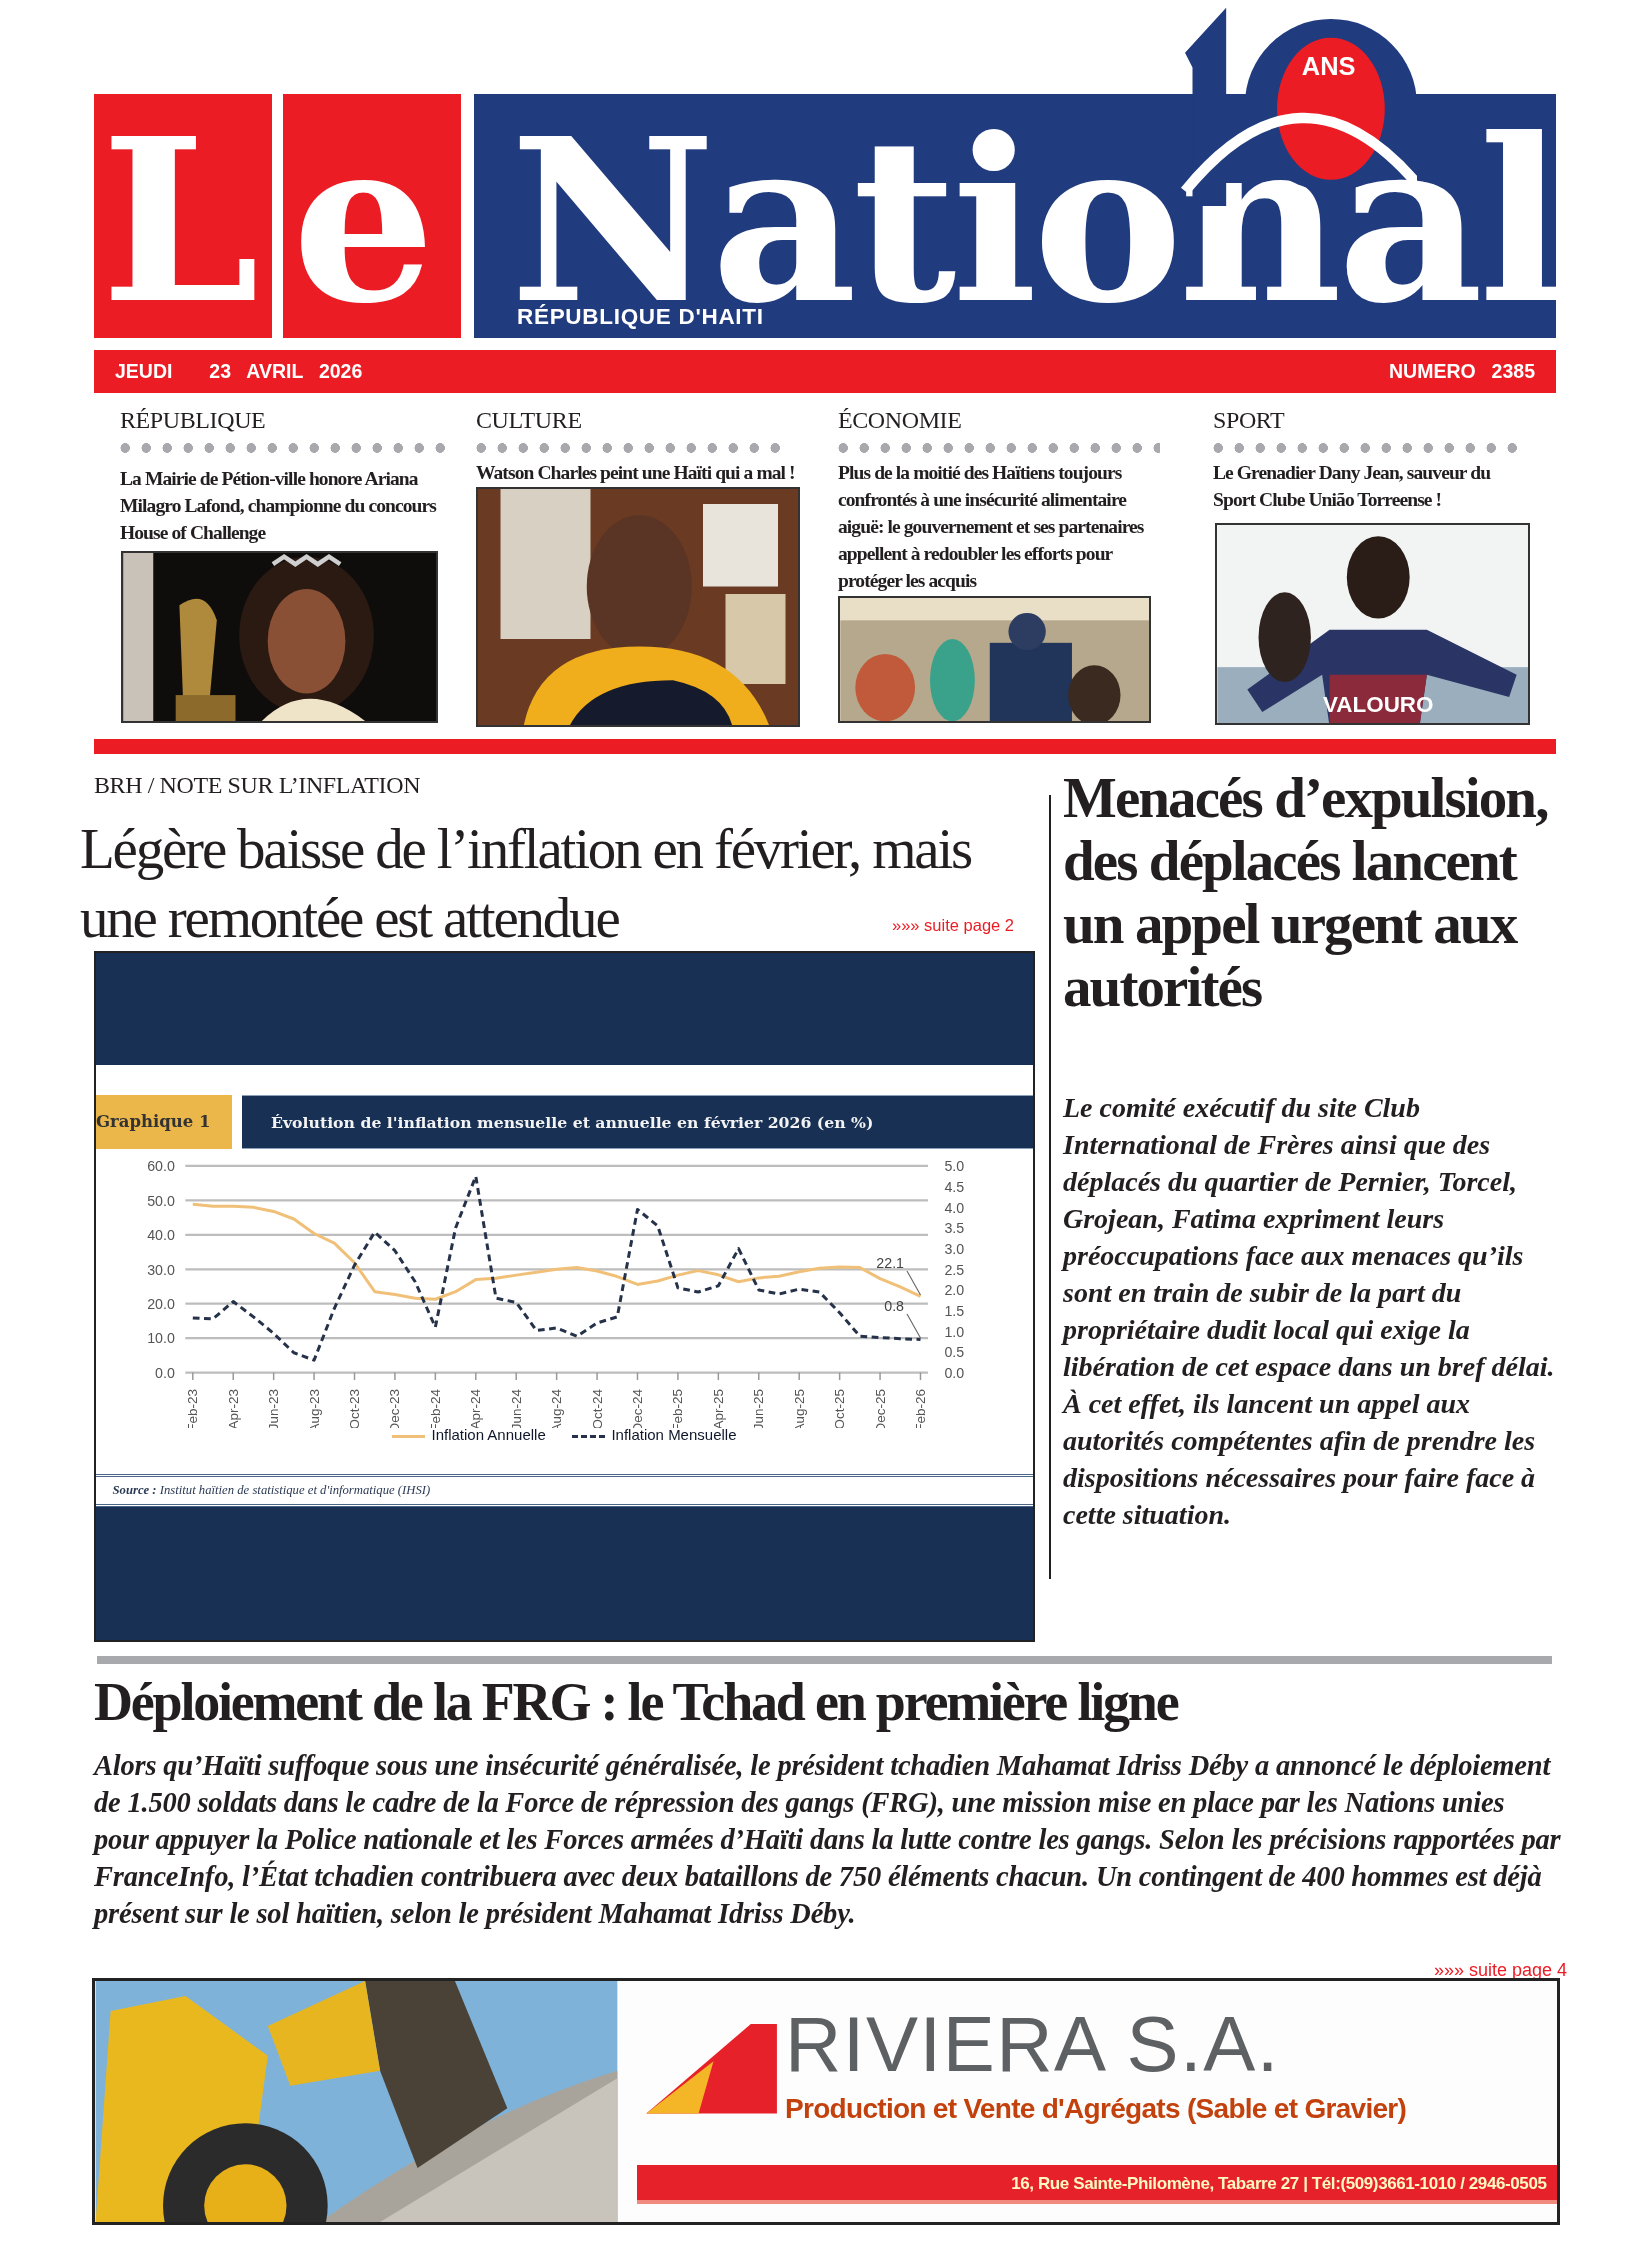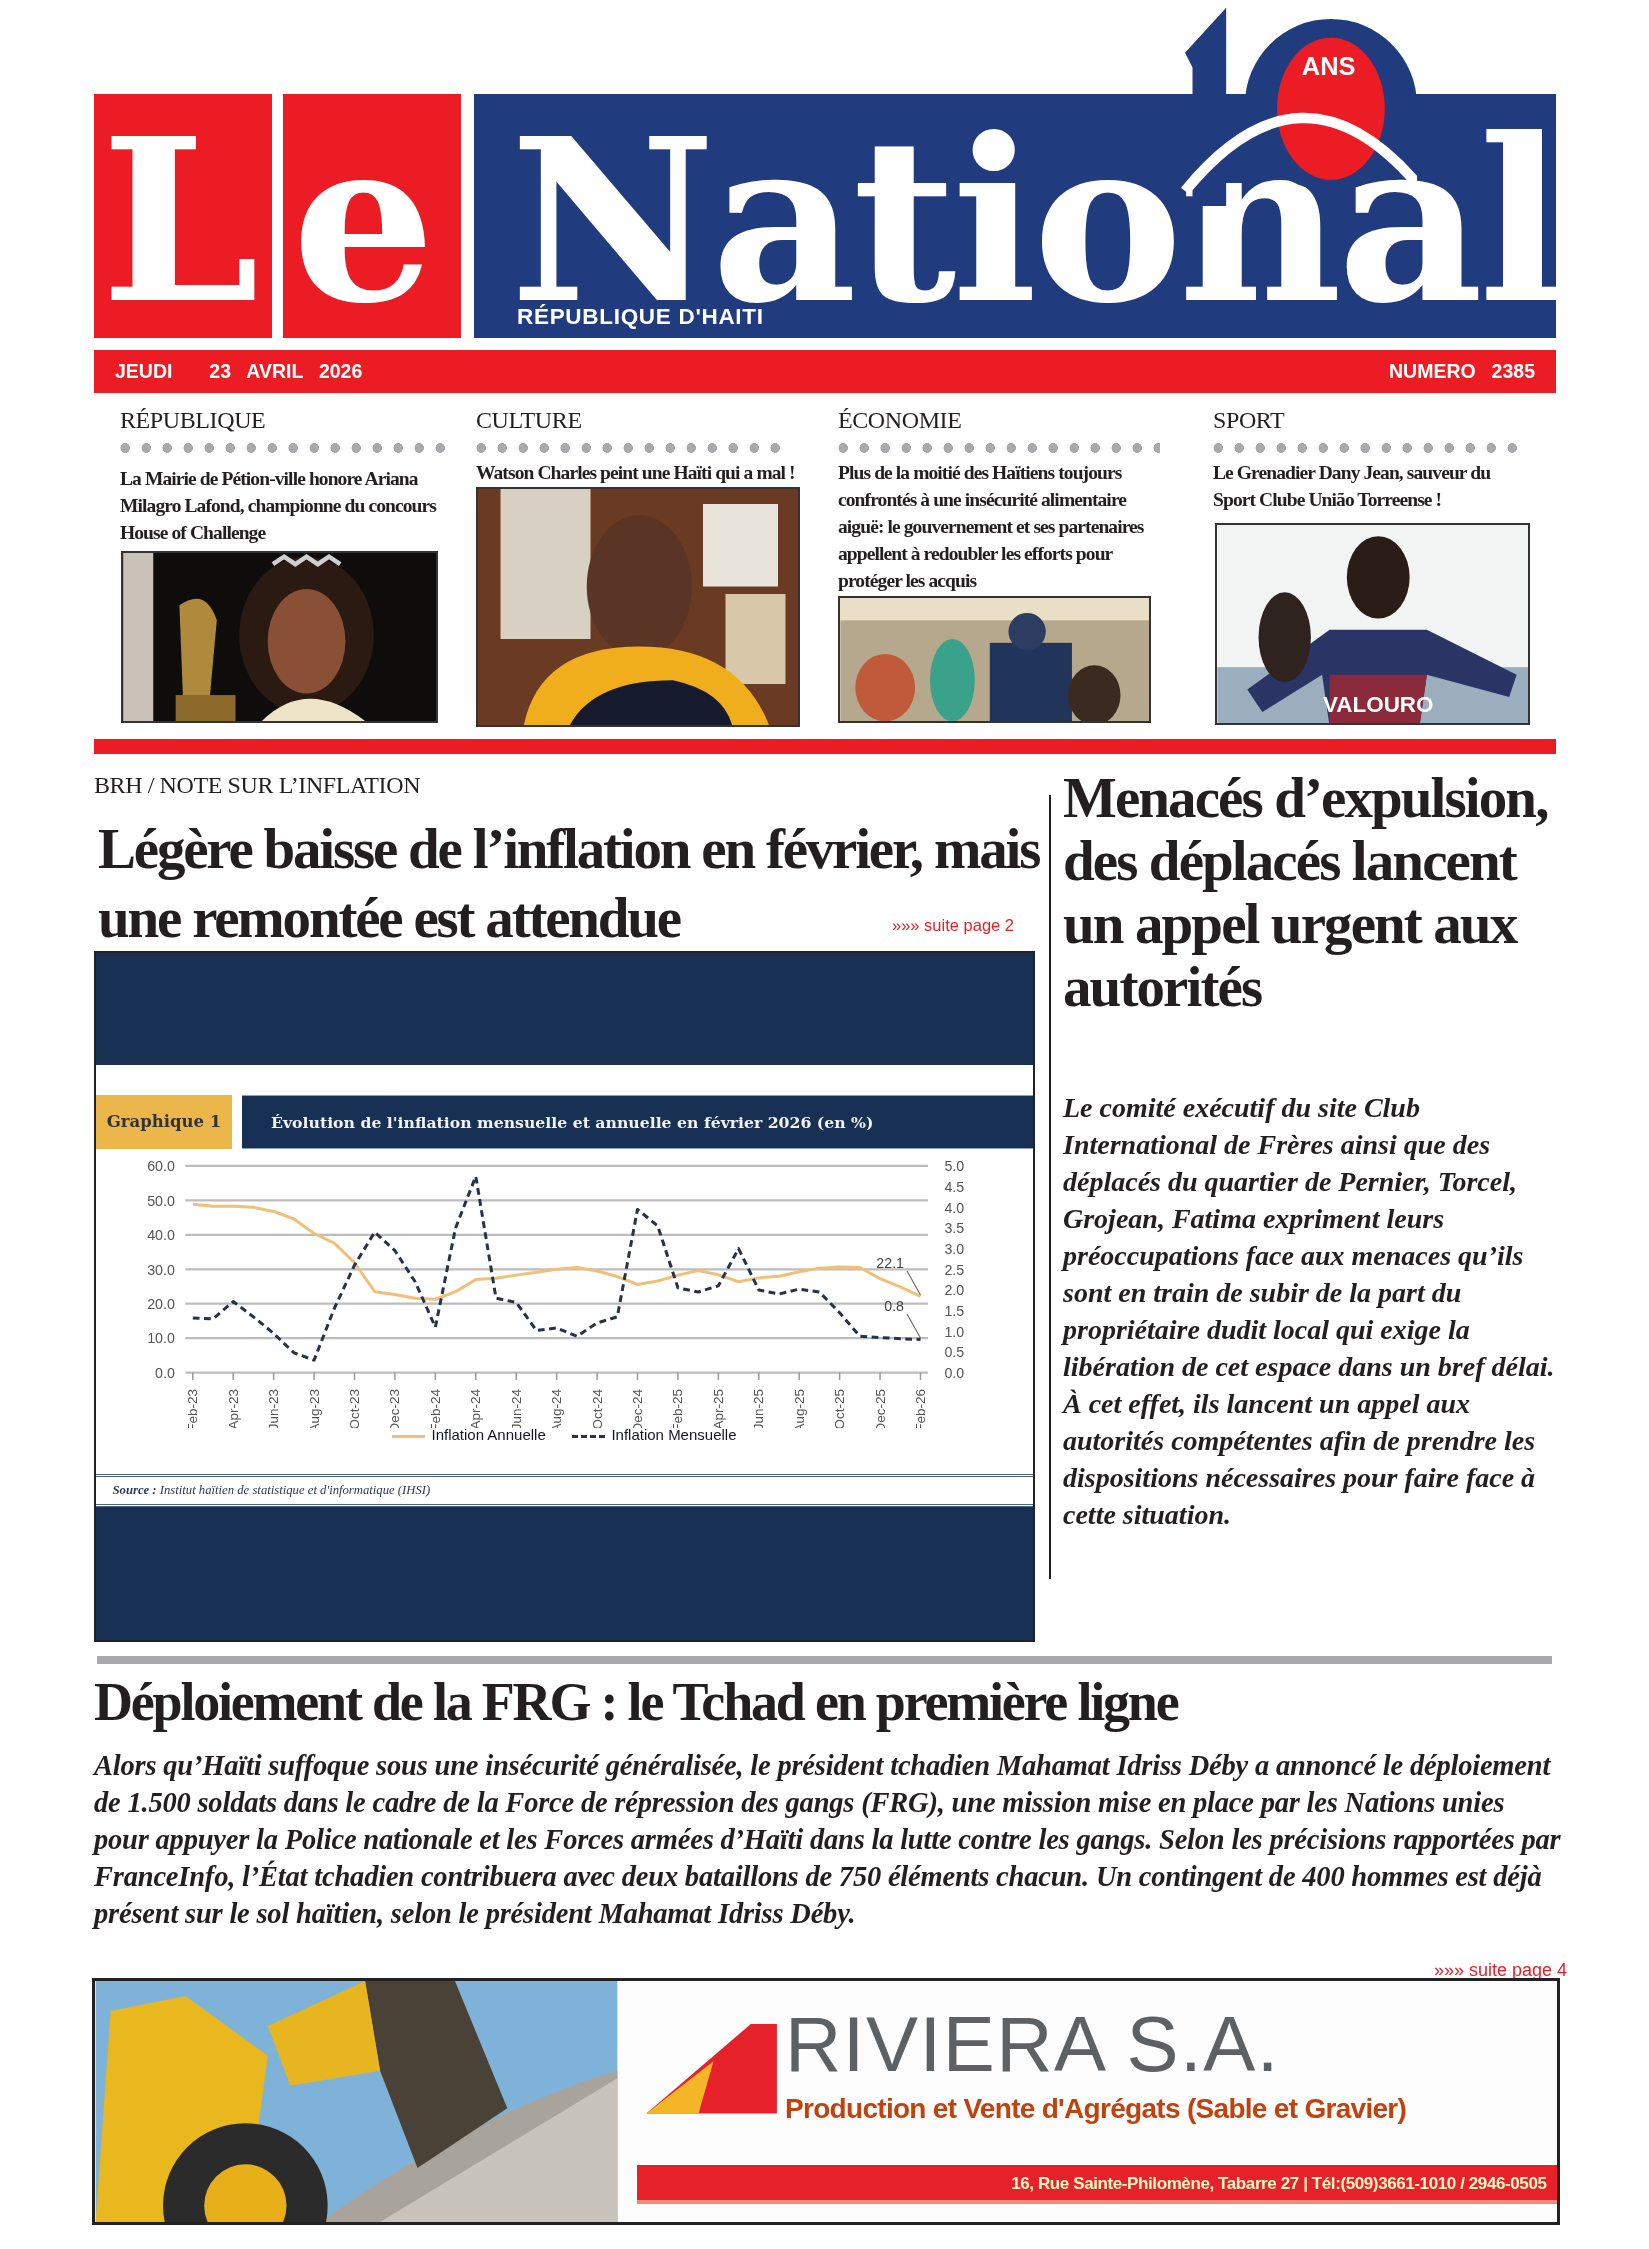--- a/index.html
+++ b/index.html
@@ -25,27 +25,27 @@
   
   .teaser { position: absolute; top: 405px; width: 345px; }
   .teaser .kicker { font-size: 24px; line-height: 30px; letter-spacing: -0.4px; }
   .teaser .dots { height: 13.5px; margin-top: 6px; background-image: radial-gradient(circle at 5.2px 6.7px, #a7a9ac 4.5px, transparent 4.9px); background-size: 21px 13.5px; background-repeat: repeat-x; width: 330px; }
   .teaser .head { margin-top: 10.5px; font-weight: bold; font-size: 19.5px; line-height: 27px; letter-spacing: -0.9px; }
 
   .redrule { position: absolute; left: 94px; top: 739px; width: 1462px; height: 15px; background: #ec1c24; }
 
   
   .kicker-main { position: absolute; left: 94px; top: 772px; font-size: 24px; letter-spacing: -0.4px; }
-  .headline-main { position: absolute; left: 98px; top: 814px; width: 960px; font-weight: bold; font-size: 57px; line-height: 69px; letter-spacing: -2.2px; }
+  .headline-main { position: absolute; left: 80px; top: 814px; width: 960px; font-weight: normal; font-size: 57px; line-height: 69px; letter-spacing: -2.2px; }
   .suite { color: #ec1c24; font-family: "Liberation Sans", sans-serif; font-size: 16.5px; }
   .suite-2 { position: absolute; left: 892px; top: 916px; }
 
   .chart-box { position: absolute; left: 94px; top: 951px; width: 941px; height: 691px; background: #173054; border: 2.2px solid #222; }
   .chart-inner { position: absolute; left: 0; top: 112px; width: 100%; height: 409px; background: #fff; }
-  .graph-tag { position: absolute; left: 0; top: 30px; width: 136px; height: 54px; background: #ecb74a; color: #333; font-family: "DejaVu Serif", serif; font-weight: bold; font-size: 16.5px; line-height: 54px; text-align: center; }
+  .graph-tag { position: absolute; left: 0; top: 30px; width: 136px; height: 54px; background: #ecb74a; color: #333; font-family: "DejaVu Serif", serif; font-weight: bold; font-size: 16.5px; line-height: 54px; }
   .graph-title { position: absolute; left: 146px; top: 30px; right: 0; height: 54px; background: #173054; color: #f3f3f3; font-family: "DejaVu Serif", serif; font-weight: bold; font-size: 15.7px; line-height: 54px; padding-left: 29px; border-top: 1.5px solid #8ba0bb; border-bottom: 1.5px solid #8ba0bb; }
   .chart-svg { position: absolute; left: 0; top: 86px; }
   .legend { position: absolute; top: 361px; left: 0; width: 100%; text-align: center; font-family: "Liberation Sans", sans-serif; font-size: 15px; color: #0f172a; }
   .legend .sw { display: inline-block; width: 33px; height: 0; vertical-align: middle; margin-right: 6px; }
   .legend .sw-ann { border-top: 3px solid #f0c078; }
   .legend .sw-mens { border-top: 3px dashed #25324a; margin-left: 22.5px; }
   .source-bar { position: absolute; left: 0; top: 521px; width: 100%; height: 33px; background: #fff; border-top: 3px double #4b6587; border-bottom: 3px double #4b6587; font-family: "DejaVu Serif", serif; font-style: italic; font-size: 12.7px; color: #2b3a55; line-height: 27px; padding-left: 16.5px; }
   .source-bar b { font-weight: bold; }
 
   

